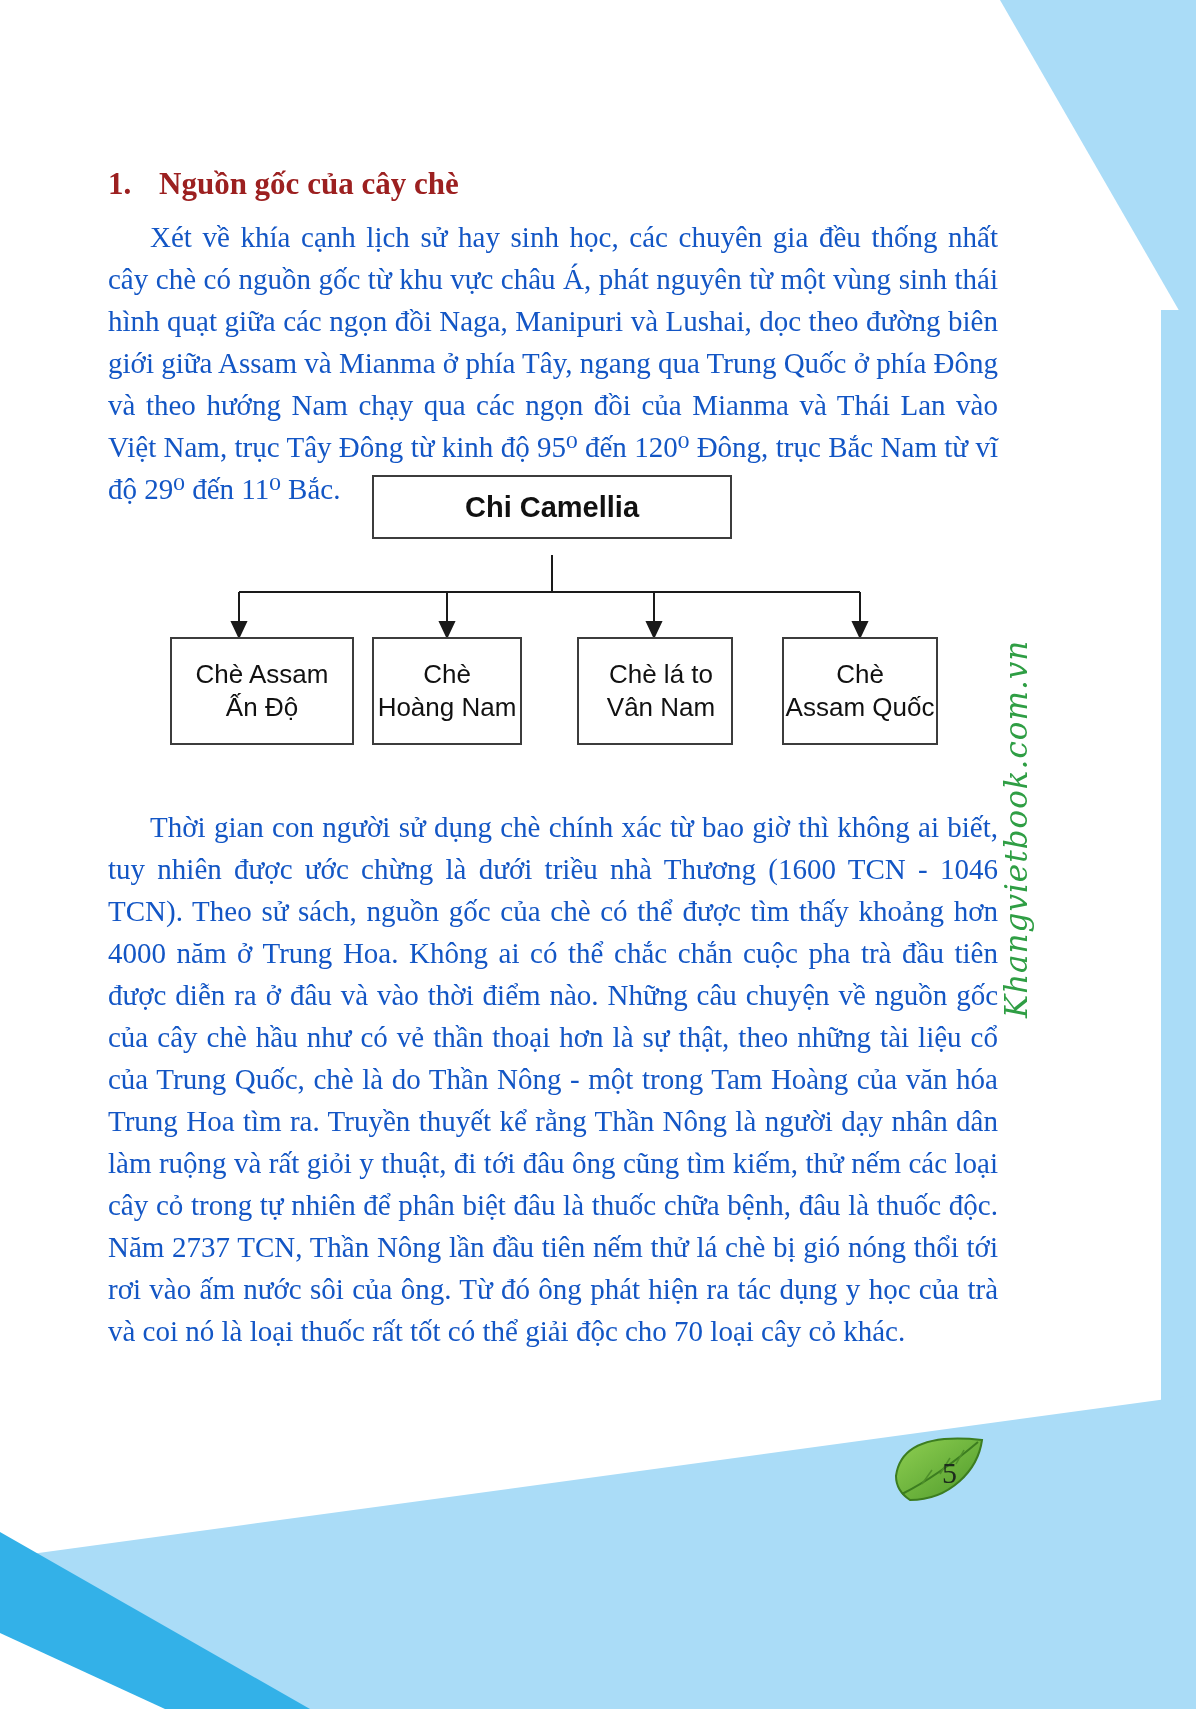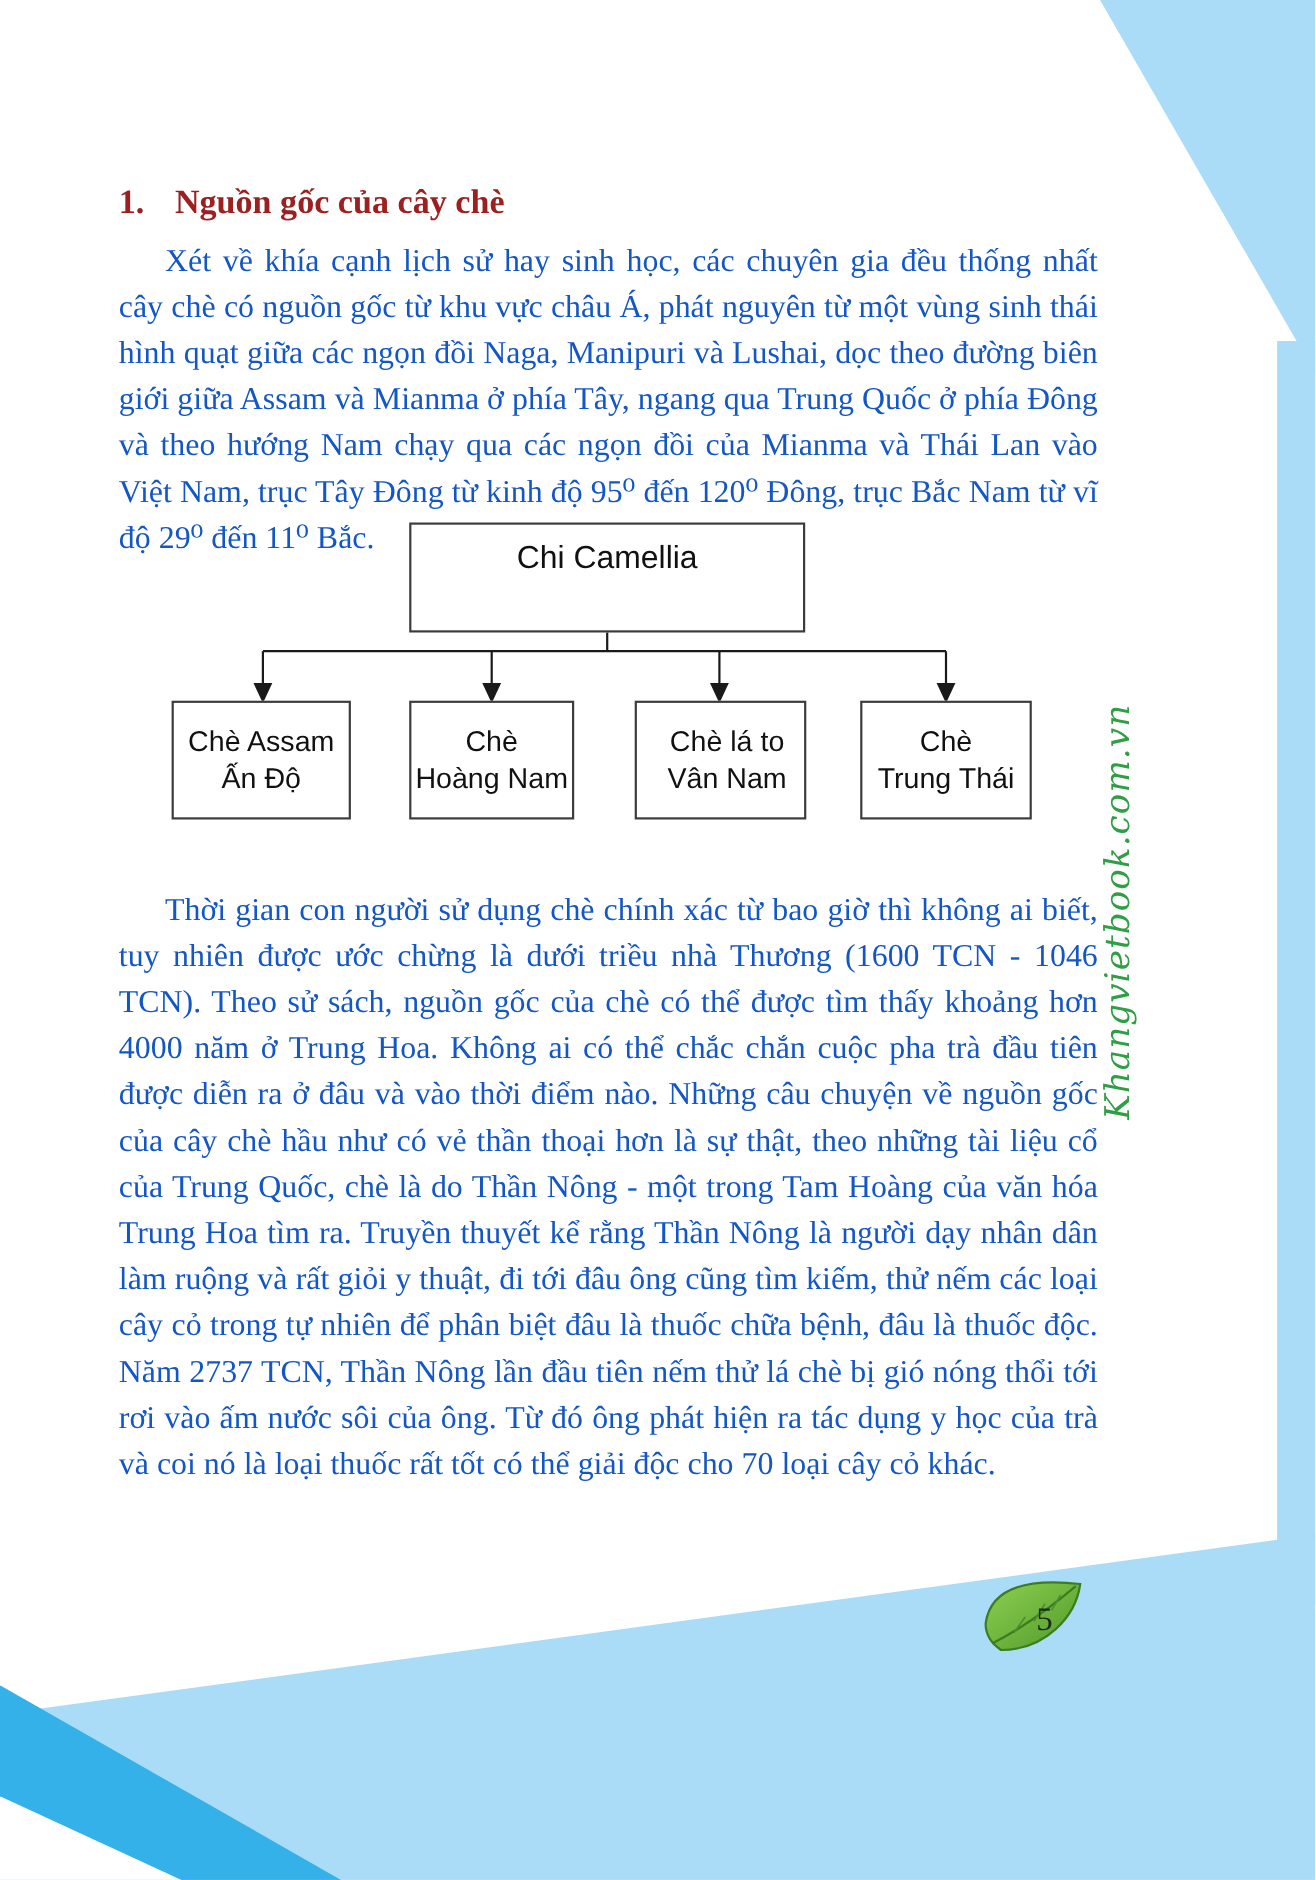--- a/index.html
+++ b/index.html
@@ -71,26 +71,26 @@
     border: 2px solid #3c3c3c;
     background: #ffffff;
     display: flex; flex-direction: column;
     align-items: center; justify-content: center;
     font-family: "Liberation Sans", "DejaVu Sans", sans-serif;
     color: #111111;
     text-align: center;
     line-height: 33px;
   }
   .root-box {
-    left: 264px; top: 3px; width: 360px; height: 100px;
-    font-size: 29px; font-weight: normal;
+    left: 264px; top: 3px; width: 360px; height: 64px;
+    font-size: 29px; font-weight: bold;
     justify-content: flex-start; padding-top: 14px;
   }
   .child-box { top: 165px; height: 108px; font-size: 26px; }
-  .cb0 { left: 48px;  width: 163px; }
+  .cb0 { left: 62px;  width: 184px; }
   .cb1 { left: 264px; width: 150px; }
   .cb2 { left: 469px; width: 156px; padding-left: 12px; }
   .cb3 { left: 674px; width: 156px; }
 
   
   .watermark {
     position: absolute;
     left: 998px; top: 628px; height: 390px;
     writing-mode: vertical-rl;
     transform: rotate(180deg);
@@ -160,21 +160,21 @@
       <div class="dbox child-box cb1">
         <span>Chè</span>
         <span>Hoàng Nam</span>
       </div>
       <div class="dbox child-box cb2">
         <span>Chè lá to</span>
         <span>Vân Nam</span>
       </div>
       <div class="dbox child-box cb3">
         <span>Chè</span>
-        <span>Trung Thái</span>
+        <span>Assam Quốc</span>
       </div>
     </div>
 
     <p class="body-para para-2">Thời gian con người sử dụng chè chính xác từ bao giờ thì không ai biết, tuy nhiên được ước chừng là dưới triều nhà Thương (1600 TCN - 1046 TCN). Theo sử sách, nguồn gốc của chè có thể được tìm thấy khoảng hơn 4000 năm ở Trung Hoa. Không ai có thể chắc chắn cuộc pha trà đầu tiên được diễn ra ở đâu và vào thời điểm nào. Những câu chuyện về nguồn gốc của cây chè hầu như có vẻ thần thoại hơn là sự thật, theo những tài liệu cổ của Trung Quốc, chè là do Thần Nông - một trong Tam Hoàng của văn hóa Trung Hoa tìm ra. Truyền thuyết kể rằng Thần Nông là người dạy nhân dân làm ruộng và rất giỏi y thuật, đi tới đâu ông cũng tìm kiếm, thử nếm các loại cây cỏ trong tự nhiên để phân biệt đâu là thuốc chữa bệnh, đâu là thuốc độc. Năm 2737 TCN, Thần Nông lần đầu tiên nếm thử lá chè bị gió nóng thổi tới rơi vào ấm nước sôi của ông. Từ đó ông phát hiện ra tác dụng y học của trà và coi nó là loại thuốc rất tốt có thể giải độc cho 70 loại cây cỏ khác.</p>
   </div>
 
   <div class="watermark">Khangvietbook.com.vn</div>
 
   <div class="pagenum-wrap">
     <svg width="96" height="84" viewBox="0 0 96 84">

